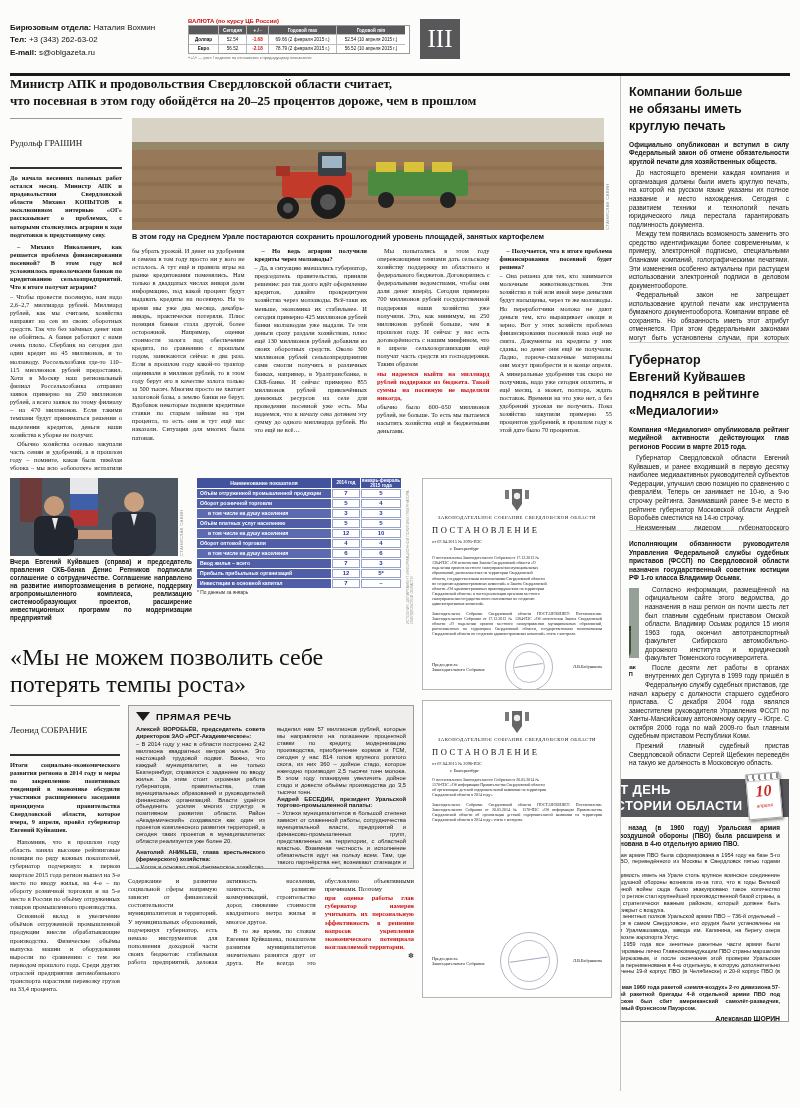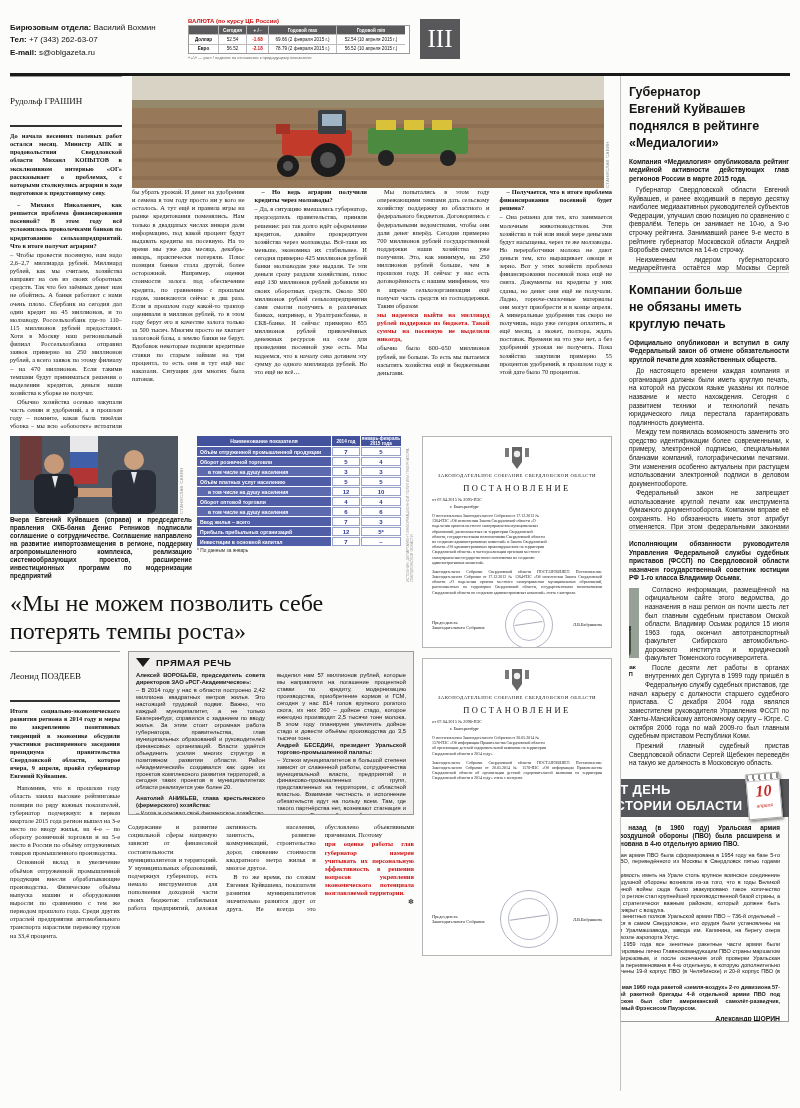--- a/index.html
+++ b/index.html
@@ -55,40 +55,40 @@
 .tblblk{flex:1;position:relative;padding-right:9px}
 .tbl-title{color:#27357f;font-weight:bold;font-size:7.2px;text-align:center;line-height:1.25;white-space:pre-line;margin-bottom:3px}
 .mt-row{display:grid;grid-template-columns:134px 28px 40px;gap:1px;margin-bottom:1px}
 .mt-row .nm{background:#4f5ea6;color:#fff;font-size:5.1px;font-weight:bold;padding:1.5px 3px;display:flex;align-items:center;min-height:9px}
 .mt-row.sub .nm{padding-left:11px;background:#5c6bb0}
 .mt-row .vl{background:#fff;border:1px solid #99a2c8;color:#2b3a8c;font-weight:bold;font-size:6px;display:flex;align-items:center;justify-content:center}
 .mt-head .nm{background:#43529c;justify-content:center;text-align:center}
 .mt-head .vl{background:#43529c;color:#fff;font-size:4.6px;text-align:center;line-height:1.1;border:none;font-weight:bold}
 .tbl-note{font-size:4.8px;color:#333;margin-top:2px}
 .tbl-src{position:absolute;right:0;top:0;height:100%;writing-mode:vertical-rl;transform:rotate(180deg);font-size:3.6px;color:#999}
-.headline2{font-family:"Liberation Serif",serif;font-size:24px;font-weight:normal;line-height:1.15;margin:8px 0 6px;white-space:pre-line}
+.headline2{font-family:"Liberation Serif",serif;font-size:24px;font-weight:normal;line-height:1.15;margin:20px 0 6px;white-space:pre-line}
 .a2row{display:flex;gap:8px;height:322px;overflow:hidden}
 .a2col1{width:110px;flex:none;overflow:hidden}
 .a2right{flex:1;overflow:hidden}
 .speech{border:1px solid #9a9a9a;background:#efeeec;height:164px;overflow:hidden;padding:5px 7px}
 .sp-hdr{display:flex;align-items:center;gap:6px;margin-bottom:4px}
 .tri{width:0;height:0;border-left:7px solid transparent;border-right:7px solid transparent;border-top:9px solid #1c1c1c}
 .sp-title{font-weight:bold;font-size:9.5px;letter-spacing:.5px}
 .sp-cols{column-count:2;column-gap:12px}
 .sp-name{font-weight:bold;font-size:5.8px;line-height:1.2;text-align:justify;margin-bottom:1px}
 .sp-text{font-size:5.8px;line-height:1.2;text-align:justify;margin-bottom:4px}
 .a2cont{column-count:3;column-gap:9px;height:146px;overflow:hidden;margin-top:8px}
 
 .docs{width:190px;flex:none}
 .doc{border:1px solid #b5b5b5;background:#fff;padding:9px 9px 7px;font-family:"Liberation Serif",serif}
 .doc.doc1{height:212px;overflow:hidden;margin-bottom:10px}
 .doc.doc2{height:298px;overflow:hidden;display:flex;flex-direction:column}
 .doc-emblem{display:block;margin:0 auto 3px}
 .doc-org{font-size:4.8px;letter-spacing:.5px;text-align:center;margin-bottom:5px}
-.doc-type{font-size:8.5px;letter-spacing:2.5px;text-align:center;margin-bottom:4px}
+.doc-type{font-size:8.5px;letter-spacing:2.5px;text-align:left;margin-bottom:4px}
 .doc-date{font-size:4.4px;margin-bottom:2px}
 .doc-city{font-size:4.4px;margin:0 0 4px 18px}
 .doc-subject{font-size:4px;line-height:1.3;width:68%;margin-bottom:4px;color:#222}
 .doc-body{font-size:4px;line-height:1.3;text-align:justify;color:#222}
 .doc-sign{display:flex;justify-content:space-between;align-items:center;font-size:4.4px;margin-top:auto;padding-top:6px;white-space:pre-line}
 .stamp{width:48px;height:48px;border:1.5px solid rgba(100,105,140,.5);border-radius:50%;position:relative;flex:none}
 .stamp::before{content:"";position:absolute;inset:7px;border:1px solid rgba(100,105,140,.45);border-radius:50%}
 .stamp::after{content:"";position:absolute;left:9px;right:9px;top:47%;height:5px;border-top:1px solid rgba(80,85,120,.5);transform:rotate(-8deg)}
 .doc2 .stamp{width:58px;height:58px}
 
@@ -116,22 +116,22 @@
 .hist-p.kst{font-weight:bold;text-indent:0;margin-top:2px}
 .hist-author{font-size:6.8px;font-weight:bold;text-align:right;margin-top:3px}
 </style>
 </head>
 <body>
 
 <div class="page">
 
   <header class="hdr">
     <div class="hdr-editor">
-      <div><b>Бирюзовым отдела:</b> <span>Василий Вохмин</span></div>
-      <div><b>Тел:</b> <span>+7 (343) 262-63-07</span></div>
+      <div><b>Бирюзовым отдела:</b> <span>Наталия Вохмин</span></div>
+      <div><b>Тел:</b> <span>+3 (343) 262-63-02</span></div>
       <div><b>E-mail:</b> <span>s@oblgazeta.ru</span></div>
     </div>
     <div class="hdr-currency">
       <div class="cur-title">ВАЛЮТА (по курсу ЦБ России)</div>
       <div class="cur-table">
         <div class="cur-row cur-head">
           <span></span>
           <span>Сегодня</span>
           <span>+ / -</span>
           <span>Годовой max</span>
@@ -157,20 +157,22 @@
           </div>
       </div>
       <div class="cur-note">«+/-» — рост / падение по отношению к предыдущему показателю</div>
     </div>
     <div class="hdr-pagenum">III</div>
   </header>
 
   <div class="content">
     <div class="left">
 
+      <h2 class="subhead">Министр АПК и продовольствия Свердловской области считает,
+что посевная в этом году обойдётся на 20–25 процентов дороже, чем в прошлом</h2>
 
       <div class="ma-row">
         <div class="ma-col1">
           <div class="author">Рудольф ГРАШИН</div>
           <div>
 
           <p class="bp lead">До начала весенних полевых работ остался месяц. Министр АПК и продовольствия Свердловской области Михаил КОПЫТОВ в эксклюзивном интервью «ОГ» рассказывает о проблемах, с которыми столкнулись аграрии в ходе подготовки к предстоящему севу.</p>
               <p class="bp q">– Михаил Николаевич, как решается проблема финансирования посевной? В этом году всё усложнилось проволочками банков по кредитованию сельхозпредприятий. Что в итоге получат аграрии?</p>
               <p class="bp nf">– Чтобы провести посевную, нам надо 2,6–2,7 миллиарда рублей. Миллиард рублей, как мы считаем, хозяйства направят на сев из своих оборотных средств. Так что без заёмных денег нам не обойтись. А банки работают с нами очень плохо. Сбербанк на сегодня дал один кредит на 45 миллионов, и то молзаводу. Россельхозбанк где-то 110–115 миллионов рублей предоставил. Хотя в Москву наш региональный филиал Россельхозбанка отправил заявок примерно на 250 миллионов рублей, а всего заявок по этому филиалу – на 470 миллионов. Если такими темпами будут приниматься решения о выделении кредитов, деньги наши хозяйства к уборке не получат.</p>
               <p class="bp">Обычно хозяйства осенью закупали часть семян и удобрений, а в прошлом году – помните, какая была тяжёлая уборка – мы всю «оборотку» истратили на то, что-</p>
@@ -194,20 +196,21 @@
               <rect x="186" y="34" width="28" height="24" rx="2" fill="#3a3f44"></rect>
               <rect x="190" y="38" width="20" height="12" fill="#9fb4c4"></rect>
               <rect x="144" y="48" width="14" height="10" fill="#a53325"></rect>
               <circle cx="196" cy="84" r="17" fill="#1d1d1d"></circle>
               <circle cx="196" cy="84" r="8" fill="#555"></circle>
               <circle cx="156" cy="90" r="11" fill="#1d1d1d"></circle>
               <circle cx="156" cy="90" r="5" fill="#555"></circle>
             </svg>
             <div class="vcred">СТАНИСЛАВ САВИН</div>
           </div>
+          <div class="caption">В этом году на Среднем Урале постараются сохранить прошлогодний уровень площадей, занятых картофелем</div>
           <div class="ma-body">
 
           <p class="bp nf">бы убрать урожай. И денег на удобрения и семена в том году просто ни у кого не осталось. А тут ещё и правила игры на рынке кредитования поменялись. Нам только в двадцатых числах января дали информацию, под какой процент будут выдавать кредиты на посевную. На то время мы уже два месяца, декабрь-январь, практически потеряли. Плюс позиция банков стала другой, более осторожной. Например, оценки стоимости залога под обеспечение кредита, по сравнению с прошлым годом, занижаются сейчас в два раза. Если в прошлом году какой-то трактор оценивали в миллион рублей, то в этом году берут его в качестве залога только за 500 тысяч. Многим просто не хватает залоговой базы, а землю банки не берут. Вдобавок некоторые подняли кредитные ставки по старым займам на три процента, то есть они и тут ещё нас наказали. Ситуация для многих была патовая.</p>
               <p class="bp q">– Но ведь аграрии получили кредиты через молзаводы?</p>
               <p class="bp nf">– Да, в ситуацию вмешались губернатор, председатель правительства, приняли решение: раз так долго идёт оформление кредитов, давайте прокредитуем хозяйства через молзаводы. Всё-таки их меньше, экономика их стабильнее. И сегодня примерно 425 миллионов рублей банки молзаводам уже выдали. Те эти деньги сразу раздали хозяйствам, плюс ещё 130 миллионов рублей добавили из своих оборотных средств. Около 300 миллионов рублей сельхозпредприятия сами смогли получить в различных банках, например, в Уралтрансбанке, в СКБ-банке. И сейчас примерно 855 миллионов рублей привлечённых денежных ресурсов на селе для проведения посевной уже есть. Мы надеемся, что к началу сева дотянем эту сумму до одного миллиарда рублей. Но это ещё не всё…</p>
               <p class="bp">Мы попытались в этом году опережающими темпами дать сельскому хозяйству поддержку из областного и федерального бюджетов. Договорились с федеральными ведомствами, чтобы они дали денег вперёд. Сегодня примерно 700 миллионов рублей государственной поддержки наши хозяйства уже получили. Это, как минимум, на 250 миллионов рублей больше, чем в прошлом году. И сейчас у нас есть договорённость с нашим минфином, что в апреле сельхозорганизации ещё получат часть средств из господдержки. Таким образом</p>
               <p class="bp red">мы надеемся выйти на миллиард рублей поддержки из бюджета. Такой суммы на посевную не выделяли никогда,</p>
               <p class="bp nf">обычно было 600–650 миллионов рублей, не больше. То есть мы пытаемся насытить хозяйства ещё и бюджетными деньгами.</p>
               <p class="bp q">– Получается, что в итоге проблема финансирования посевной будет решена?</p>
               <p class="bp nf">– Она решена для тех, кто занимается молочным животноводством. Эти хозяйства в той или иной мере деньгами будут насыщены, через те же молзаводы. Но переработчики молока не дают деньги тем, кто выращивает овощи и зерно. Вот у этих хозяйств проблема финансирования посевной пока ещё не снята. Документы на кредиты у них сданы, но денег они ещё не получали. Ладно, горюче-смазочные материалы они могут приобрести и в конце апреля. А минеральные удобрения так скоро не получишь, надо уже сегодня оплатить, и ещё месяц, а может, полтора, ждать поставок. Времени на это уже нет, а без удобрений урожая не получить. Пока хозяйства закупили примерно 55 процентов удобрений, в прошлом году к этой дате было 70 процентов.</p>
@@ -312,21 +315,21 @@
               <div class="tbl-note">* По данным за январь</div>
               <div class="tbl-src">ИСТОЧНИК: ДЕПАРТАМЕНТ ИНФОРМАЦИОННОЙ ПОЛИТИКИ ГУБЕРНАТОРА СВЕРДЛОВСКОЙ ОБЛАСТИ</div>
             </div>
           </div>
 
           <h1 class="headline2">«Мы не можем позволить себе
 потерять темпы роста»</h1>
 
           <div class="a2row">
             <div class="a2col1">
-              <div class="author">Леонид ПОЗДЕЕВ</div>
+              <div class="author">Леонид СОБРАНИЕ</div>
               <div>
 
               <p class="bp lead">Итоги социально-экономического развития региона в 2014 году и меры по закреплению позитивных тенденций в экономике обсудили участники расширенного заседания президиума правительства Свердловской области, которое вчера, 9 апреля, провёл губернатор Евгений Куйвашев.</p>
                   <p class="bp">Напомнив, что в прошлом году область заняла высокие рейтинговые позиции по ряду важных показателей, губернатор подчеркнул: в первом квартале 2015 года регион вышел на 3-е место по вводу жилья, на 4-е – по обороту розничной торговли и на 5-е место в России по объёму отгруженных товаров промышленного производства.</p>
                   <p class="bp">Основной вклад в увеличение объёмов отгруженной промышленной продукции внесли обрабатывающие производства. Физические объёмы выпуска машин и оборудования выросли по сравнению с тем же периодом прошлого года. Среди других отраслей предприятия автомобильного транспорта нарастили перевозку грузов на 33,4 процента.</p>
                 </div>
             </div>
             <div class="a2right">
               <div class="speech">
                 <div class="sp-hdr">
@@ -404,44 +407,44 @@
                 <div class="stamp"></div>
                 <div>Л.В.Бабушкина</div>
               </div>
             </div>
           </div>
       </div>
     </div>
 
     <aside class="sidebar">
 
+      <div class="sb-art a2">
+        <div class="sb-title">Компании больше
+не обязаны иметь
+круглую печать</div>
+        <div class="sb-lead">Официально опубликован и вступил в силу Федеральный закон об отмене обязательности круглой печати для хозяйственных обществ.</div>
+        <div>
+
+        <p class="sb-p">До настоящего времени каждая компания и организация должны были иметь круглую печать, на которой на русском языке указаны их полное название и место нахождения. Сегодня с развитием техники и технологий печать юридического лица перестала гарантировать подлинность документа.</p>
+            <p class="sb-p">Между тем появилась возможность заменить это средство идентификации более современными, к примеру, электронной подписью, специальными бланками компаний, голографическими печатями. Эти изменения особенно актуальны при растущем использовании электронной подписи в деловом документообороте.</p>
+            <p class="sb-p">Федеральный закон не запрещает использование круглой печати как инструмента бумажного документооборота. Компании вправе её сохранять. Но обязанность иметь этот атрибут отменяется. При этом федеральными законами могут быть установлены случаи, при которых использование печати может быть обязательным.</p>
+          </div>
+
+      </div>
+
       <div class="sb-art a1">
         <div class="sb-title">Губернатор
 Евгений Куйвашев
 поднялся в рейтинге
 «Медиалогии»</div>
         <div class="sb-lead">Компания «Медиалогия» опубликовала рейтинг медийной активности действующих глав регионов России в марте 2015 года.</div>
         <div>
 
         <p class="sb-p">Губернатор Свердловской области Евгений Куйвашев, и ранее входивший в первую десятку наиболее медиаактивных руководителей субъектов Федерации, улучшил свою позицию по сравнению с февралём. Теперь он занимает не 10-ю, а 9-ю строчку рейтинга. Занимавший ранее 9-е место в рейтинге губернатор Московской области Андрей Воробьёв сместился на 14-ю строчку.</p>
             <p class="sb-p">Неизменным лидером губернаторского медиарейтинга остаётся мэр Москвы Сергей Собянин, а вот глава Ханты-Мансийского автономного округа Наталия Комарова, входившая в феврале в тройку лидеров, в марте переместилась на 5-ю строчку рейтинга.</p>
-          </div>
-
-      </div>
-
-      <div class="sb-art a2">
-        <div class="sb-title">Компании больше
-не обязаны иметь
-круглую печать</div>
-        <div class="sb-lead">Официально опубликован и вступил в силу Федеральный закон об отмене обязательности круглой печати для хозяйственных обществ.</div>
-        <div>
-
-        <p class="sb-p">До настоящего времени каждая компания и организация должны были иметь круглую печать, на которой на русском языке указаны их полное название и место нахождения. Сегодня с развитием техники и технологий печать юридического лица перестала гарантировать подлинность документа.</p>
-            <p class="sb-p">Между тем появилась возможность заменить это средство идентификации более современными, к примеру, электронной подписью, специальными бланками компаний, голографическими печатями. Эти изменения особенно актуальны при растущем использовании электронной подписи в деловом документообороте.</p>
-            <p class="sb-p">Федеральный закон не запрещает использование круглой печати как инструмента бумажного документооборота. Компании вправе её сохранять. Но обязанность иметь этот атрибут отменяется. При этом федеральными законами могут быть установлены случаи, при которых использование печати может быть обязательным.</p>
           </div>
 
       </div>
 
       <div class="sb-art a3">
         <div class="sb-lead">Исполняющим обязанности руководителя Управления Федеральной службы судебных приставов (ФССП) по Свердловской области назначен государственный советник юстиции РФ 1-го класса Владимир Осьмак.</div>
         <div class="sb-photo-blk">
           
           <svg width="58" height="70">
             <rect width="58" height="70" fill="#97a096"></rect>

